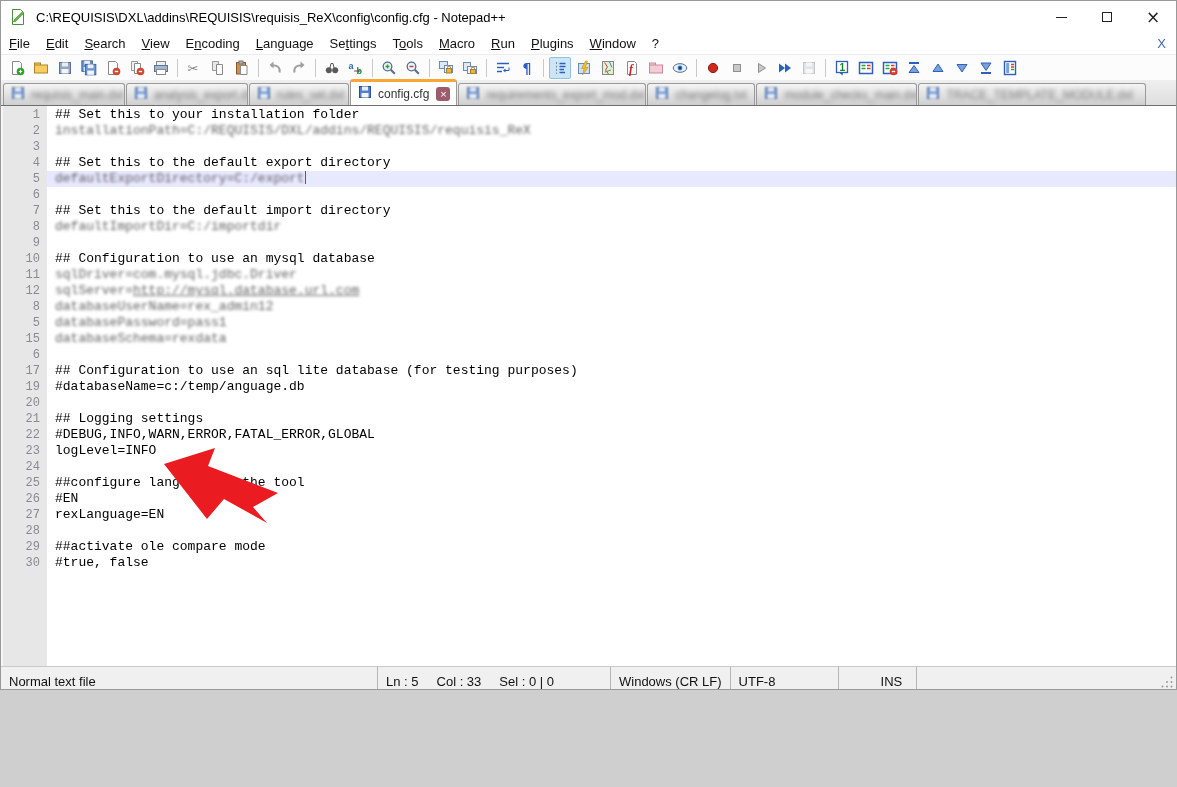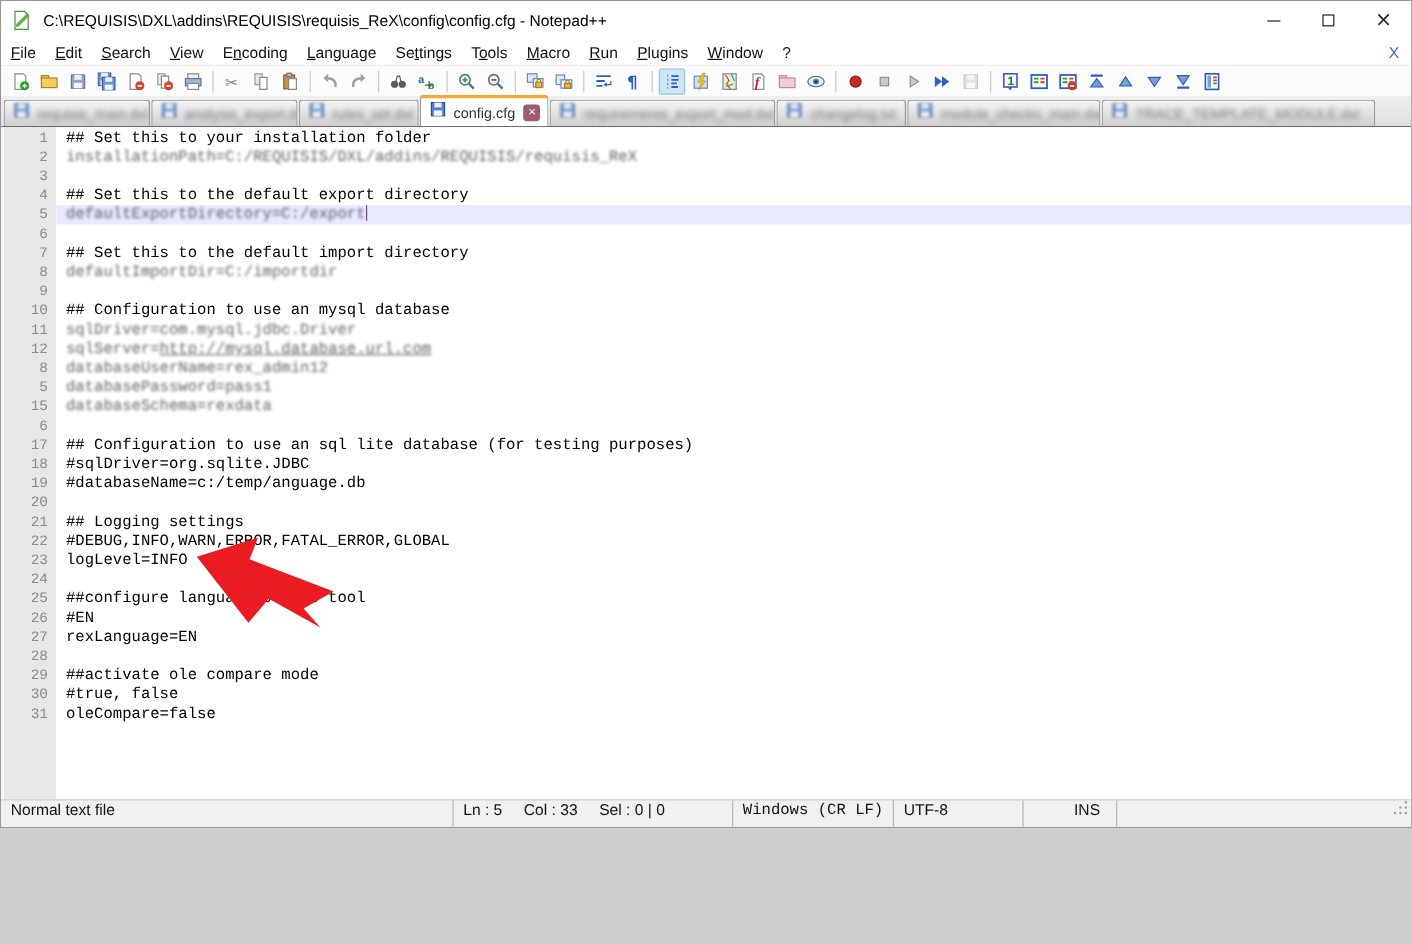--- a/index.html
+++ b/index.html
@@ -44,27 +44,27 @@
   .num { flex: 0 0 46px; text-align: right; padding-right: 7px; font-size: 12px; color: #8a8a93; }
   .txt { flex: 1 1 auto; padding-left: 8px; white-space: pre; font-size: 13px; color: #000; }
   .row.cur .txt { background: #e8e8ff; }
   .blur { filter: blur(1.4px); opacity: .8; color: #3a3a3a; }
   .useg { text-decoration: underline; }
   .caret { display: inline-block; width: 0; height: 13px; border-left: 1px solid #8040a0; vertical-align: -2px; }
   .arrow-svg { position: absolute; left: 150px; top: 330px; pointer-events: none; z-index: 5; }
 
   
   .statusbar { height: 23px; background: #f0f0f0; border-top: 1px solid #c9c9c9; display: flex; align-items: center; font-size: 13px; color: #111; flex: 0 0 auto; }
-  .sb-seg { height: 100%; display: flex; align-items: flex-start; padding: 0 8px; border-right: 1px solid #b5b5b5; white-space: pre; }
+  .sb-seg { height: 100%; display: flex; align-items: flex-end; padding: 0 8px; border-right: 1px solid #b5b5b5; white-space: pre; }
   .sb-seg span { margin-right: 18px; }
   .sb-seg span:last-child { margin-right: 0; }
   .sb-type { flex: 0 0 377px; }
   .sb-len { flex: 0 0 256px; }
   .sb-pos { flex: 0 0 233px; }
-  .sb-eol { flex: 0 0 99px; font-family: Liberation Mono, monospace; }
+  .sb-eol { flex: 0 0 99px; }
   .sb-enc { flex: 0 0 108px; }
   .sb-ins { flex: 0 0 44px; margin-left: 34px; }
   .sb-fill { flex: 1 1 auto; border-right: none; justify-content: flex-end; padding-right: 2px; }
 </style>
 </head>
 <body>
 
 <div class="window">
 
   <div class="titlebar">
@@ -594,24 +594,20 @@
       </div>
       <div class="row">
         <span class="num">6</span>
         <span class="txt"></span>
       </div>
       <div class="row">
         <span class="num">17</span>
         <span class="txt">## Configuration to use an sql lite database (for testing purposes)</span>
       </div>
       <div class="row">
-        <span class="num">18</span>
-        <span class="txt">#sqlDriver=org.sqlite.JDBC</span>
-      </div>
-      <div class="row">
         <span class="num">19</span>
         <span class="txt">#databaseName=c:/temp/anguage.db</span>
       </div>
       <div class="row">
         <span class="num">20</span>
         <span class="txt"></span>
       </div>
       <div class="row">
         <span class="num">21</span>
         <span class="txt">## Logging settings</span>
@@ -644,24 +640,20 @@
         <span class="num">28</span>
         <span class="txt"></span>
       </div>
       <div class="row">
         <span class="num">29</span>
         <span class="txt">##activate ole compare mode</span>
       </div>
       <div class="row">
         <span class="num">30</span>
         <span class="txt">#true, false</span>
-      </div>
-      <div class="row">
-        <span class="num">31</span>
-        <span class="txt">oleCompare=false</span>
       </div>
     </div>
 
   <div class="statusbar">
     <div class="sb-seg sb-type"><span>Normal text file</span></div>
     <div class="sb-seg sb-pos">
       <span>Ln : 5</span>
       <span>Col : 33</span>
       <span>Sel : 0 | 0</span>
     </div>

